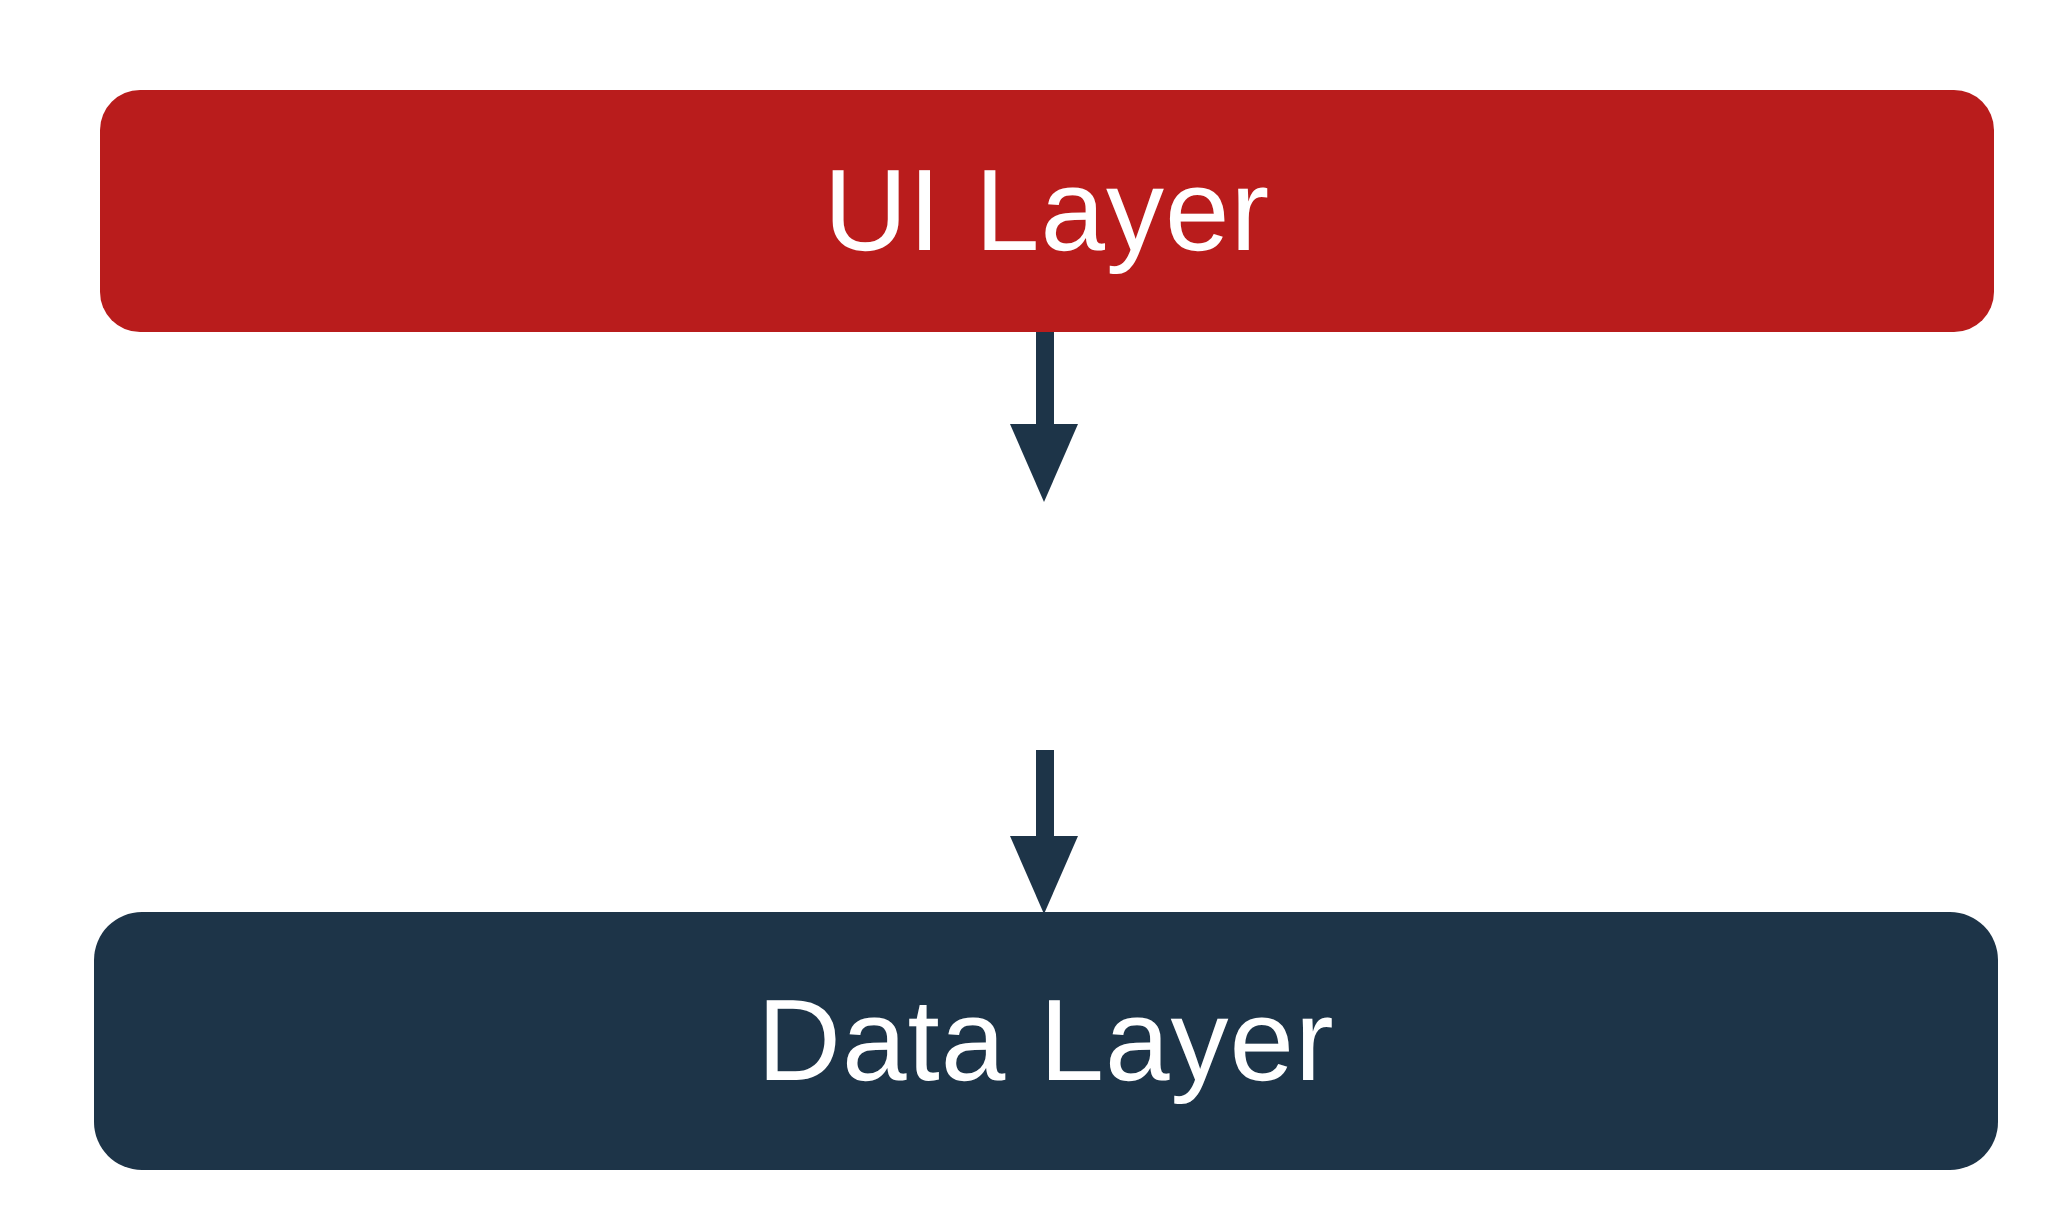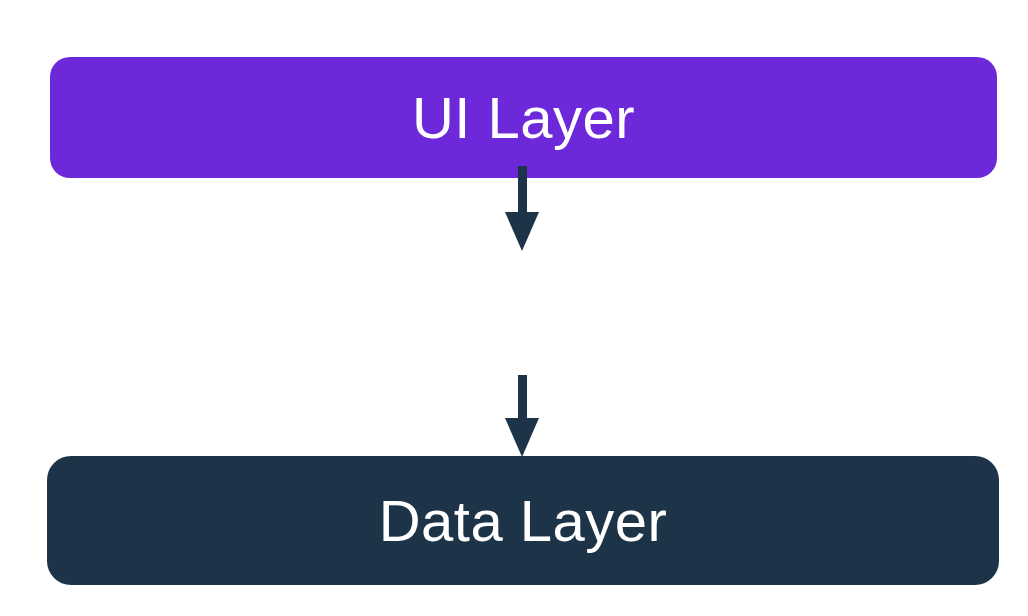--- a/index.html
+++ b/index.html
@@ -80,21 +80,21 @@
     border-top-width: 39px;
     border-top-style: solid;
     flex: 0 0 auto;
   }
 </style>
 </head>
 <body>
 
 <div class="canvas">
 
-  <div class="node node-ui" style="background-color: #6d28d9; margin-top: 12px;">
+  <div class="node node-ui" style="background-color: #b91c1c;">
     <span class="node-label" style="color: rgb(255, 255, 255);">UI Layer</span>
   </div>
 
   <div class="edge edge-1">
     <div class="arrow-shaft" style="background-color: rgb(29, 52, 72);"></div>
     <div class="arrow-head" style="border-top-color: rgb(29, 52, 72);"></div>
   </div>
 
 
   <div class="edge edge-2">

